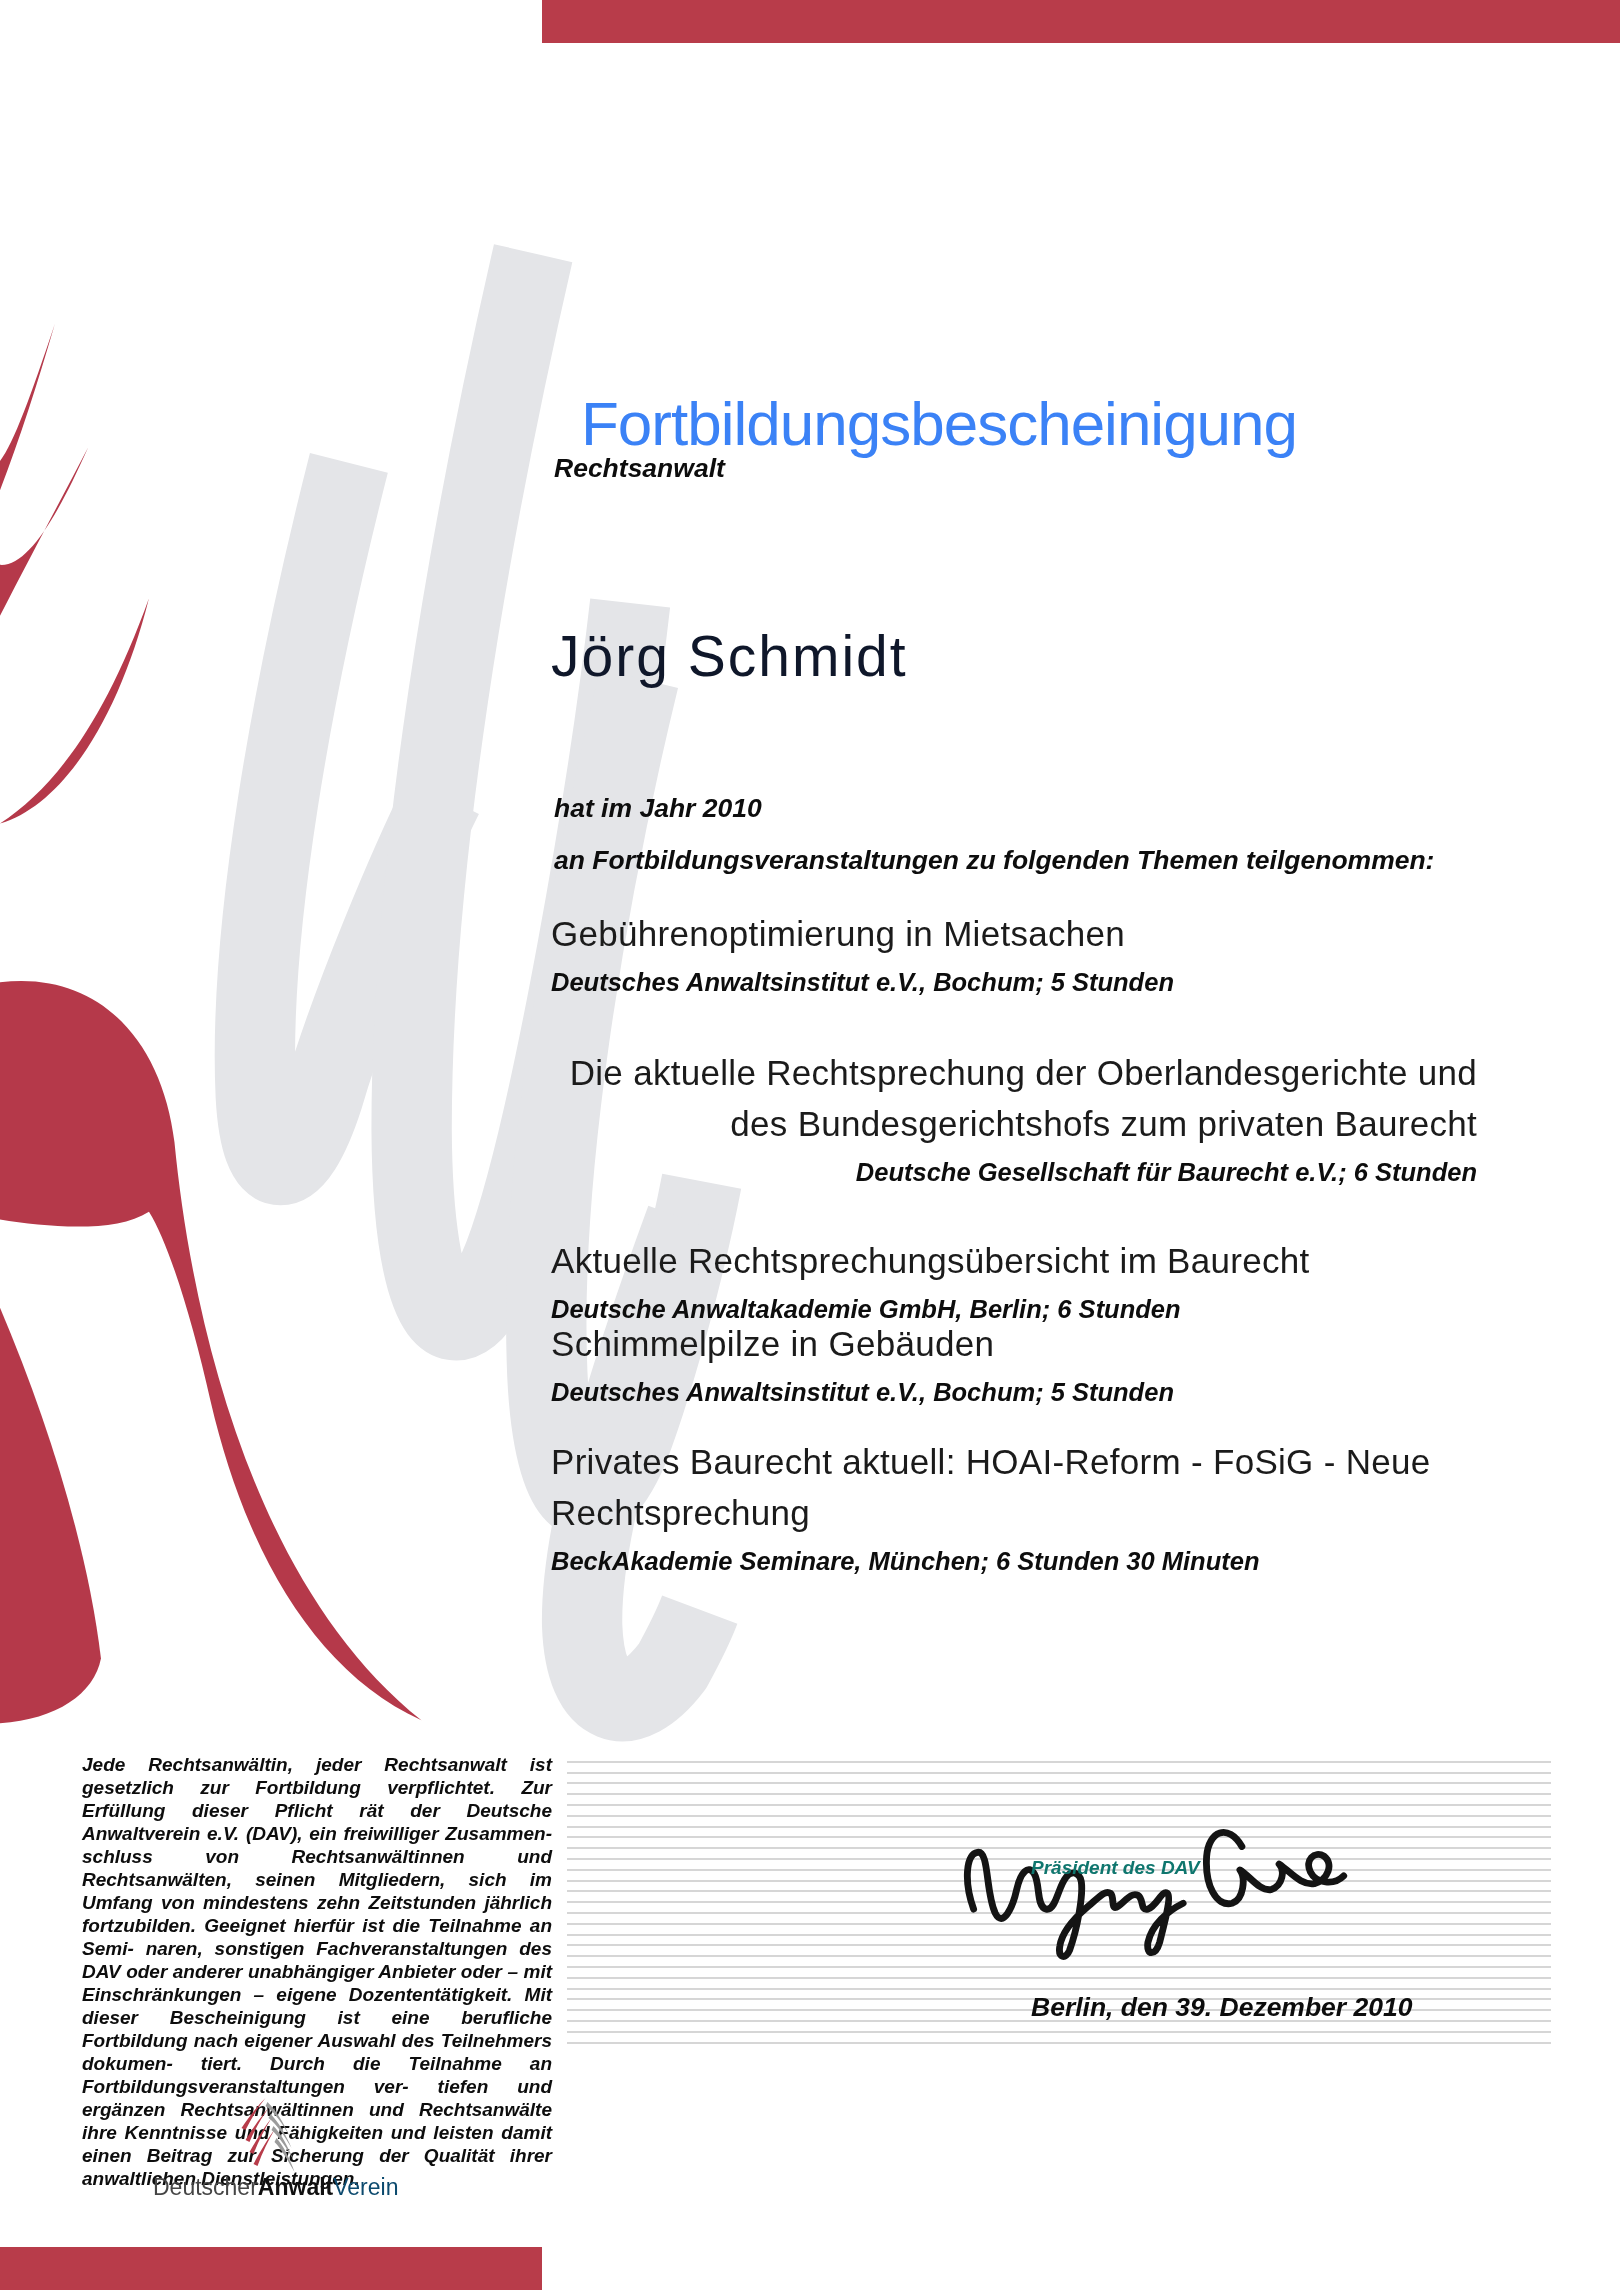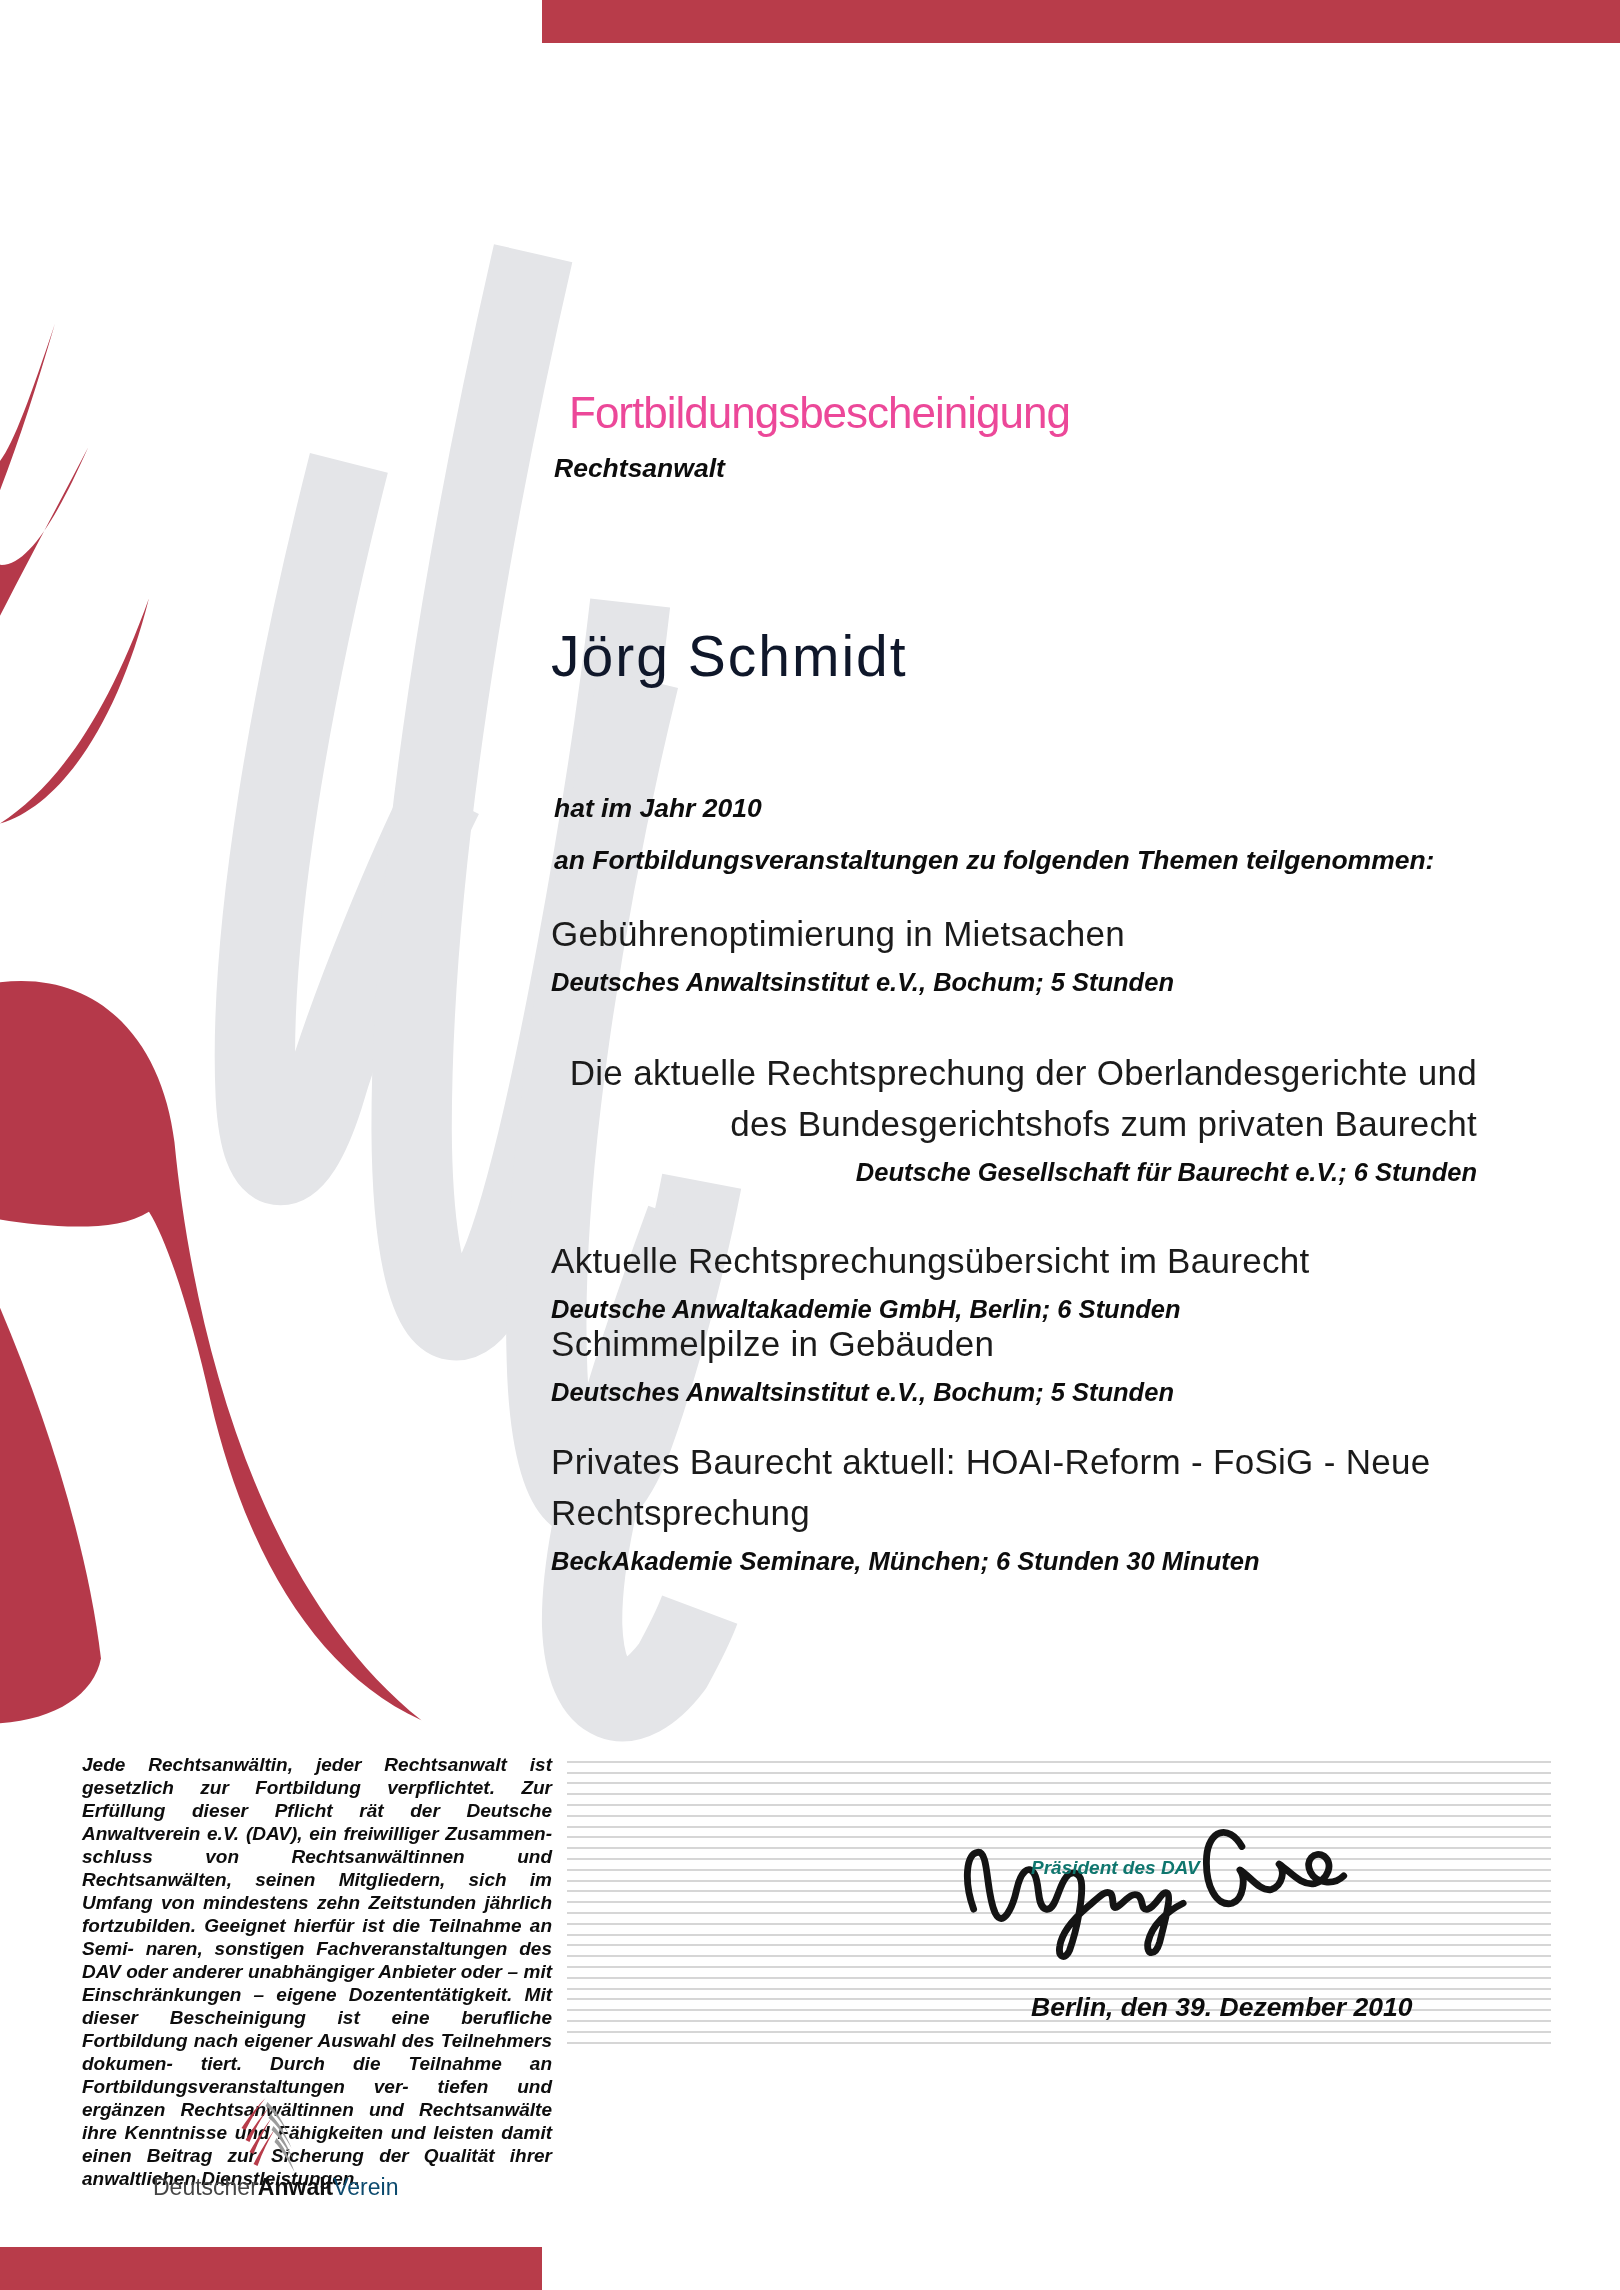--- a/index.html
+++ b/index.html
@@ -6,21 +6,21 @@
   .page{
     position:relative;width:1620px;height:2291px;background:#ffffff;overflow:hidden;
     font-family:"Liberation Sans",sans-serif;
   }
   .bar{position:absolute;background:#b83c4a;}
   .bar-top{left:542px;top:0;width:1078px;height:43px;}
   .bar-bottom{left:0;top:2247px;width:542px;height:43px;}
   .watermark{position:absolute;left:0;top:0;width:1620px;height:2291px;pointer-events:none;}
   .content{position:absolute;left:0;top:0;width:1620px;height:2291px;}
   .doc-title{
-    position:absolute;left:569px;top:388px;font-size:44px;color:#ec4899;
+    position:absolute;left:581px;top:388px;font-size:62px;color:#3b82f6;
     letter-spacing:-1px;white-space:nowrap;
   }
   .doc-subtitle{
     position:absolute;left:554px;top:453px;font-size:26.5px;font-weight:700;font-style:italic;color:#0d0d0d;
   }
   .recipient{
     position:absolute;left:551px;top:623px;font-size:57px;font-weight:300;color:#0f172a;letter-spacing:2px;
   }
   .intro{
     position:absolute;left:554px;top:782px;font-size:26.5px;font-weight:700;font-style:italic;

